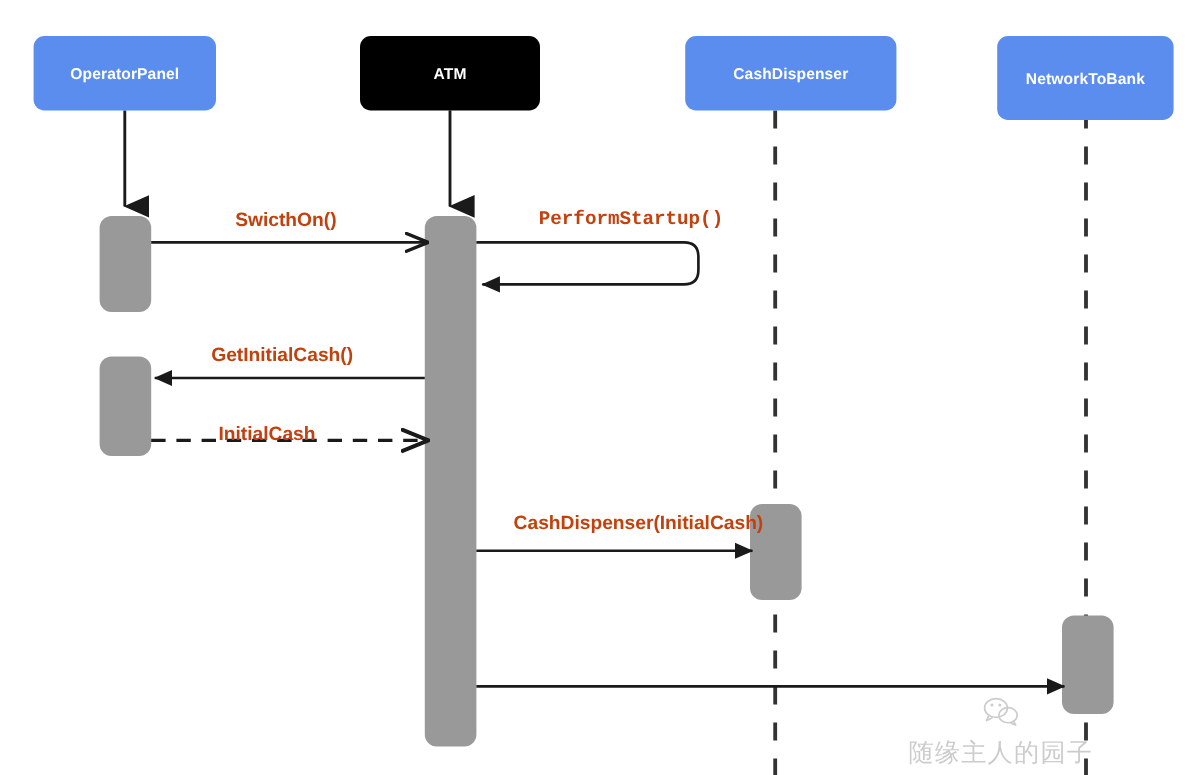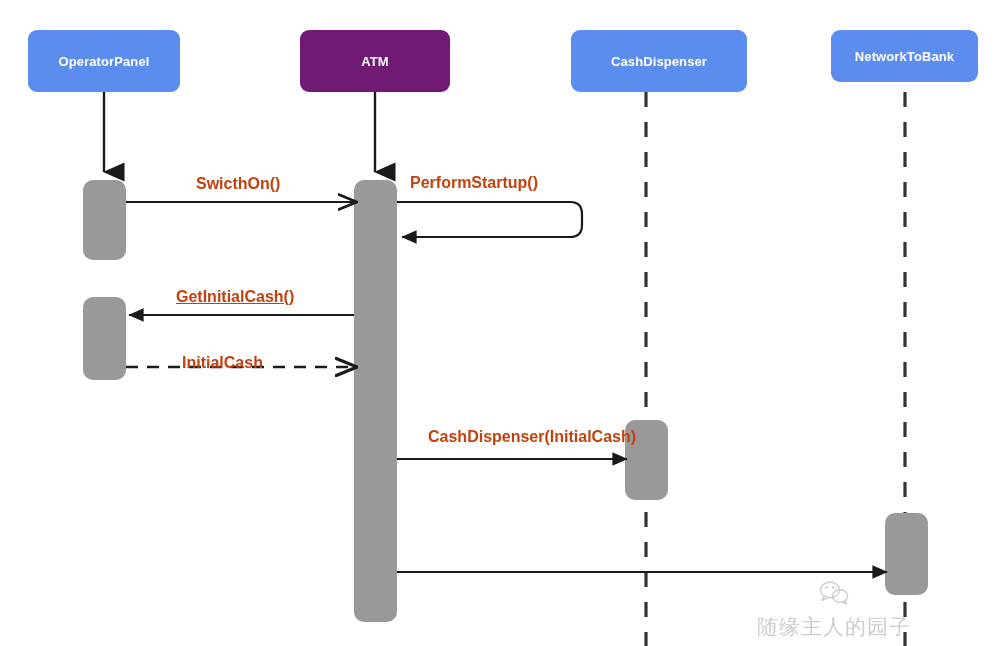--- a/index.html
+++ b/index.html
@@ -128,37 +128,37 @@
 
     <g>
       <line x1="397" y1="572" x2="887" y2="572" stroke="#1a1a1a" stroke-width="2.2" marker-end="url(#arrow-filled)"></line>
     </g>
   </svg>
 
   <div class="participant-box" style="left:28px; top:30px; width:152px; height:62px; background:#5b8def;">
     <span class="participant-label">OperatorPanel</span>
   </div>
 
-  <div class="participant-box" style="left:300px; top:30px; width:150px; height:62px; background:#701a75;">
+  <div class="participant-box" style="left:300px; top:30px; width:150px; height:62px; background:#000000;">
     <span class="participant-label">ATM</span>
   </div>
 
   <div class="participant-box" style="left:571px; top:30px; width:176px; height:62px; background:#5b8def;">
     <span class="participant-label">CashDispenser</span>
   </div>
 
-  <div class="participant-box" style="left:831px; top:30px; width:147px; height:52px; background:#5b8def;">
+  <div class="participant-box" style="left:831px; top:30px; width:147px; height:70px; background:#5b8def;">
     <span class="participant-label">NetworkToBank</span>
   </div>
 
   <div class="msg-label" style="left:196px; top:175px;">SwicthOn()</div>
 
-  <div class="msg-label" style="left:410px; top:174px;">PerformStartup()</div>
+  <div class="msg-label" style="left:449px; top:174px;font-family:Liberation Mono, monospace;">PerformStartup()</div>
 
-  <div class="msg-label" style="left:176px; top:288px;text-decoration:underline;">GetInitialCash()</div>
+  <div class="msg-label" style="left:176px; top:288px;">GetInitialCash()</div>
 
   <div class="msg-label" style="left:182px; top:354px;">InitialCash</div>
 
   <div class="msg-label" style="left:428px; top:428px;">CashDispenser(InitialCash)</div>
 
   <div class="watermark" style="left:757px; top:580px;flex-direction:column;">
     <svg width="30" height="26" viewBox="0 0 30 26">
       <ellipse cx="11" cy="10" rx="9.5" ry="7.8" fill="none" stroke="#9a9a9a" stroke-width="1.4"></ellipse>
       <path d="M 5 16 L 3.2 20.5 L 7.6 18.3" fill="none" stroke="#9a9a9a" stroke-width="1.4" stroke-linejoin="round" stroke-linecap="round"></path>
       <ellipse cx="21" cy="16" rx="7.6" ry="6.3" fill="none" stroke="#9a9a9a" stroke-width="1.4"></ellipse>

